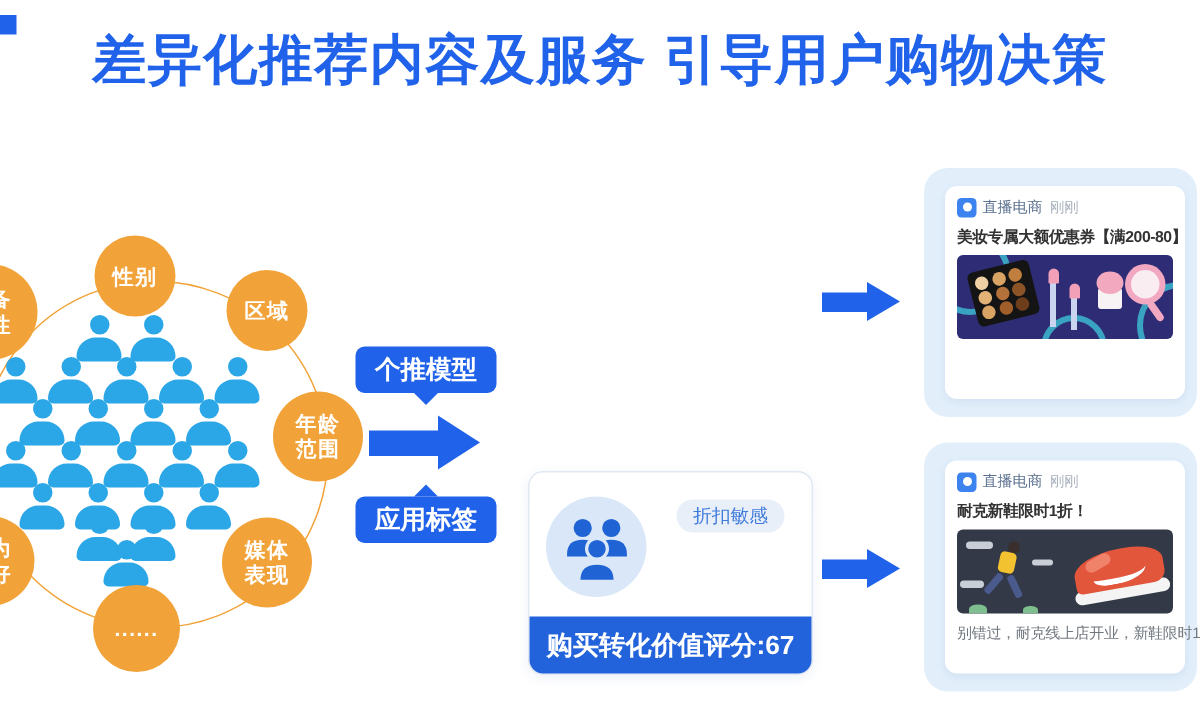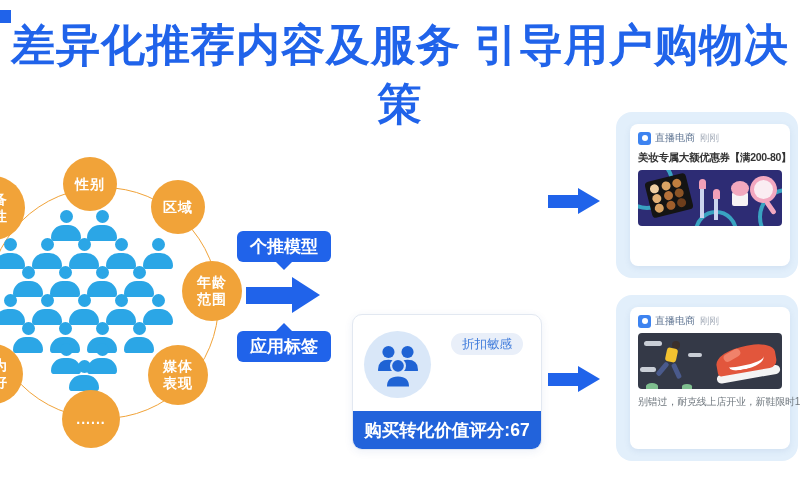--- a/index.html
+++ b/index.html
@@ -1,20 +1,20 @@
 <!DOCTYPE html>
 <html lang="zh"><head>
 <meta charset="utf-8">
 <style>
   html,body{margin:0;padding:0;background:#fff;}
   .stage{position:relative;width:800px;height:479px;background:#ffffff;overflow:hidden;
          font-family:"Liberation Sans","DejaVu Sans",sans-serif;}
   
   .title{position:absolute;top:16px;left:0;width:100%;text-align:center;
-         font-size:44px;font-weight:800;color:#2063EA;letter-spacing:1px;}
+         font-size:36px;font-weight:800;color:#2063EA;letter-spacing:1px;}
   .corner-decor{position:absolute;left:0;top:10px;width:11px;height:13px;background:#2063EA;}
   
   .big-ring{position:absolute;left:-13px;top:187px;width:230px;height:230px;
             border:1.5px solid #F1A339;border-radius:50%;}
   .bubble{position:absolute;border-radius:50%;background:#F1A339;color:#fff;
           display:flex;flex-direction:column;align-items:center;justify-content:center;
           font-size:14px;font-weight:700;line-height:17px;letter-spacing:1px;z-index:3;}
   .person{position:absolute;width:32px;height:32px;z-index:2;}
   .person .head{display:block;width:13px;height:13px;border-radius:50%;background:#2BA6E6;margin:0 auto;}
   .person .torso{display:block;width:30px;height:16px;background:#2BA6E6;margin:2px auto 0;
@@ -291,20 +291,21 @@
     </div>
   </div>
 
   <div class="notif" style="top:295px;">
     <div class="card">
       <div class="hdr">
         <span class="appicon"></span>
         <span class="appname">直播电商</span>
         <span class="time">刚刚</span>
       </div>
+      <div class="ntitle">耐克新鞋限时1折！</div>
       <div class="nimg img-sneaker">
         <i class="cloud" style="left:6px;top:8px;width:18px;height:5px;"></i>
         <i class="cloud" style="left:50px;top:20px;width:14px;height:4px;"></i>
         <i class="cloud" style="left:2px;top:34px;width:16px;height:5px;"></i>
         <i class="runner-head" style="left:34px;top:8px;"></i>
         <i class="runner-body" style="left:28px;top:15px;"></i>
         <i class="runner-leg" style="left:22px;top:28px;transform:rotate(40deg);"></i>
         <i class="runner-leg" style="left:36px;top:30px;transform:rotate(-25deg);"></i>
         <i class="grass" style="left:8px;top:50px;width:12px;height:6px;"></i>
         <i class="grass" style="left:44px;top:51px;width:10px;height:5px;"></i>

